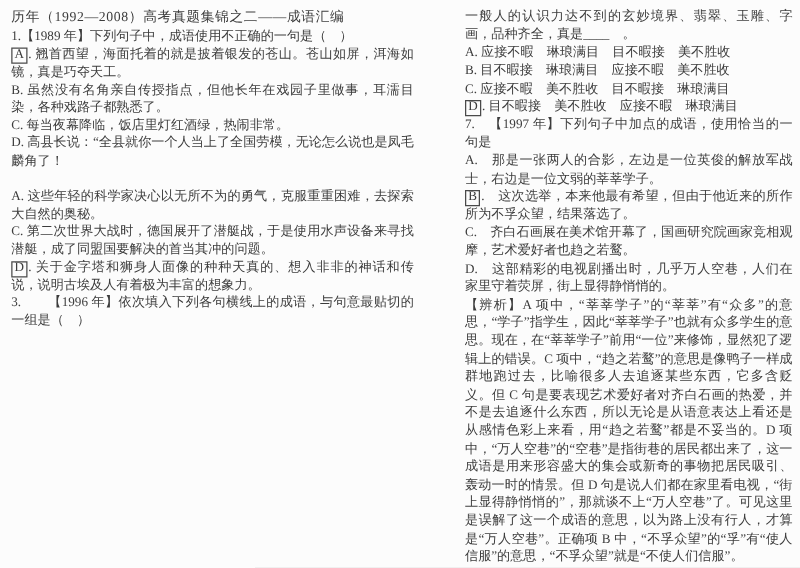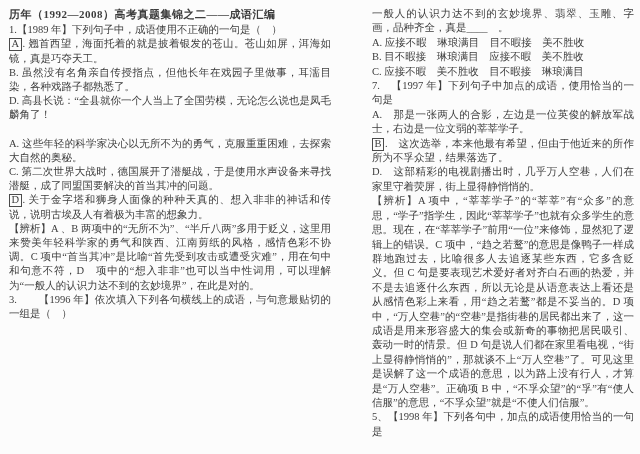--- a/index.html
+++ b/index.html
@@ -8,54 +8,56 @@
     width:640px; height:454px;
     background:#fcfcfc;
     overflow:hidden;
     font-family:"Liberation Serif","DejaVu Serif",serif;
     color:#3c3c3c;
     box-sizing:border-box;
   }
   .col { position:absolute; top:7px; text-align:justify; }
   .col-left  { left:9px;   width:322px; font-size:10.5px; line-height:14.2px; }
   .col-right { left:372px; width:262px; font-size:10.5px; line-height:14.4px; }
-  .page-title { font-weight:bold; font-size:11px; letter-spacing:0.5px; margin:0 0 2px 0; }
+  .page-title { font-weight:normal; font-size:11px; letter-spacing:0.5px; margin:0 0 2px 0; }
   p.block { margin:0; padding:0; }
   p.gap { height:14px; }
   .marker { display:inline; }
   .marker.boxed {
     display:inline-block;
     border:1px solid #4a4a4a;
     line-height:10px;
     padding:0 1.5px 1px 1.5px;
     margin-right:1px;
   }
 </style>
 </head>
 <body>
 
 <div class="page">
   <div class="col col-left">
     <div class="page-title">历年（1992—2008）高考真题集锦之二——成语汇编</div>
   <p class="block question">1.【1989 年】下列句子中，成语使用不正确的一句是（　）</p>
       <p class="block option"><span class="marker boxed">A</span>. 翘首西望，海面托着的就是披着银发的苍山。苍山如屏，洱海如镜，真是巧夺天工。</p>
       <p class="block option"><span class="marker">B</span>. 虽然没有名角亲自传授指点，但他长年在戏园子里做事，耳濡目染，各种戏路子都熟悉了。</p>
+      <p class="block option"><span class="marker">C</span>. 每当夜幕降临，饭店里灯红酒绿，热闹非常。</p>
       <p class="block option"><span class="marker">D</span>. 高县长说：“全县就你一个人当上了全国劳模，无论怎么说也是凤毛麟角了！</p>
       <p class="block gap"></p>
       <p class="block option"><span class="marker">A</span>. 这些年轻的科学家决心以无所不为的勇气，克服重重困难，去探索大自然的奥秘。</p>
       <p class="block option"><span class="marker">C</span>. 第二次世界大战时，德国展开了潜艇战，于是使用水声设备来寻找潜艇，成了同盟国要解决的首当其冲的问题。</p>
       <p class="block option"><span class="marker boxed">D</span>. 关于金字塔和狮身人面像的种种天真的、想入非非的神话和传说，说明古埃及人有着极为丰富的想象力。</p>
-      <p class="block analysis">【辨析】A 、B 两项中的“无所不为”、“半斤八两”多用于贬义，这里用来赞美年轻科学家的勇气和陕西、江南剪纸的风格，感情色彩不协调。C 项中“首当其冲”是比喻“首先受到攻击或遭受灾难”，用在句中和句意不符，D　项中的“想入非非”也可以当中性词用，可以理解为“一般人的认识力达不到的玄妙境界”，在此是对的。</p>
       <p class="block question">3.　　【1996 年】依次填入下列各句横线上的成语，与句意最贴切的一组是（　）</p>
     </div>
   <div class="col col-right">
       <p class="block item">一般人的认识力达不到的玄妙境界、翡翠、玉雕、字画，品种齐全，真是____　。</p>
       <p class="block option"><span class="marker">A</span>. 应接不暇　琳琅满目　目不暇接　美不胜收</p>
       <p class="block option"><span class="marker">B</span>. 目不暇接　琳琅满目　应接不暇　美不胜收</p>
       <p class="block option"><span class="marker">C</span>. 应接不暇　美不胜收　目不暇接　琳琅满目</p>
+      <p class="block option"><span class="marker boxed">D</span>. 目不暇接　美不胜收　应接不暇　琳琅满目</p>
       <p class="block question">7.　【1997 年】下列句子中加点的成语，使用恰当的一句是</p>
       <p class="block option"><span class="marker">A</span>.　那是一张两人的合影，左边是一位英俊的解放军战士，右边是一位文弱的莘莘学子。</p>
       <p class="block option"><span class="marker boxed">B</span>.　这次选举，本来他最有希望，但由于他近来的所作所为不孚众望，结果落选了。</p>
+      <p class="block option"><span class="marker">C</span>.　齐白石画展在美术馆开幕了，国画研究院画家竞相观摩，艺术爱好者也趋之若鹜。</p>
       <p class="block option"><span class="marker">D</span>.　这部精彩的电视剧播出时，几乎万人空巷，人们在家里守着荧屏，街上显得静悄悄的。</p>
       <p class="block analysis">【辨析】A 项中，“莘莘学子”的“莘莘”有“众多”的意思，“学子”指学生，因此“莘莘学子”也就有众多学生的意思。现在，在“莘莘学子”前用“一位”来修饰，显然犯了逻辑上的错误。C 项中，“趋之若鹜”的意思是像鸭子一样成群地跑过去，比喻很多人去追逐某些东西，它多含贬义。但 C 句是要表现艺术爱好者对齐白石画的热爱，并不是去追逐什么东西，所以无论是从语意表达上看还是从感情色彩上来看，用“趋之若鹜”都是不妥当的。D 项中，“万人空巷”的“空巷”是指街巷的居民都出来了，这一成语是用来形容盛大的集会或新奇的事物把居民吸引、轰动一时的情景。但 D 句是说人们都在家里看电视，“街上显得静悄悄的”，那就谈不上“万人空巷”了。可见这里是误解了这一个成语的意思，以为路上没有行人，才算是“万人空巷”。正确项 B 中，“不孚众望”的“孚”有“使人信服”的意思，“不孚众望”就是“不使人们信服”。</p>
       <p class="block question">5、【1998 年】下列各句中，加点的成语使用恰当的一句是</p>
     </div>
 </div>
 
 </body></html>

